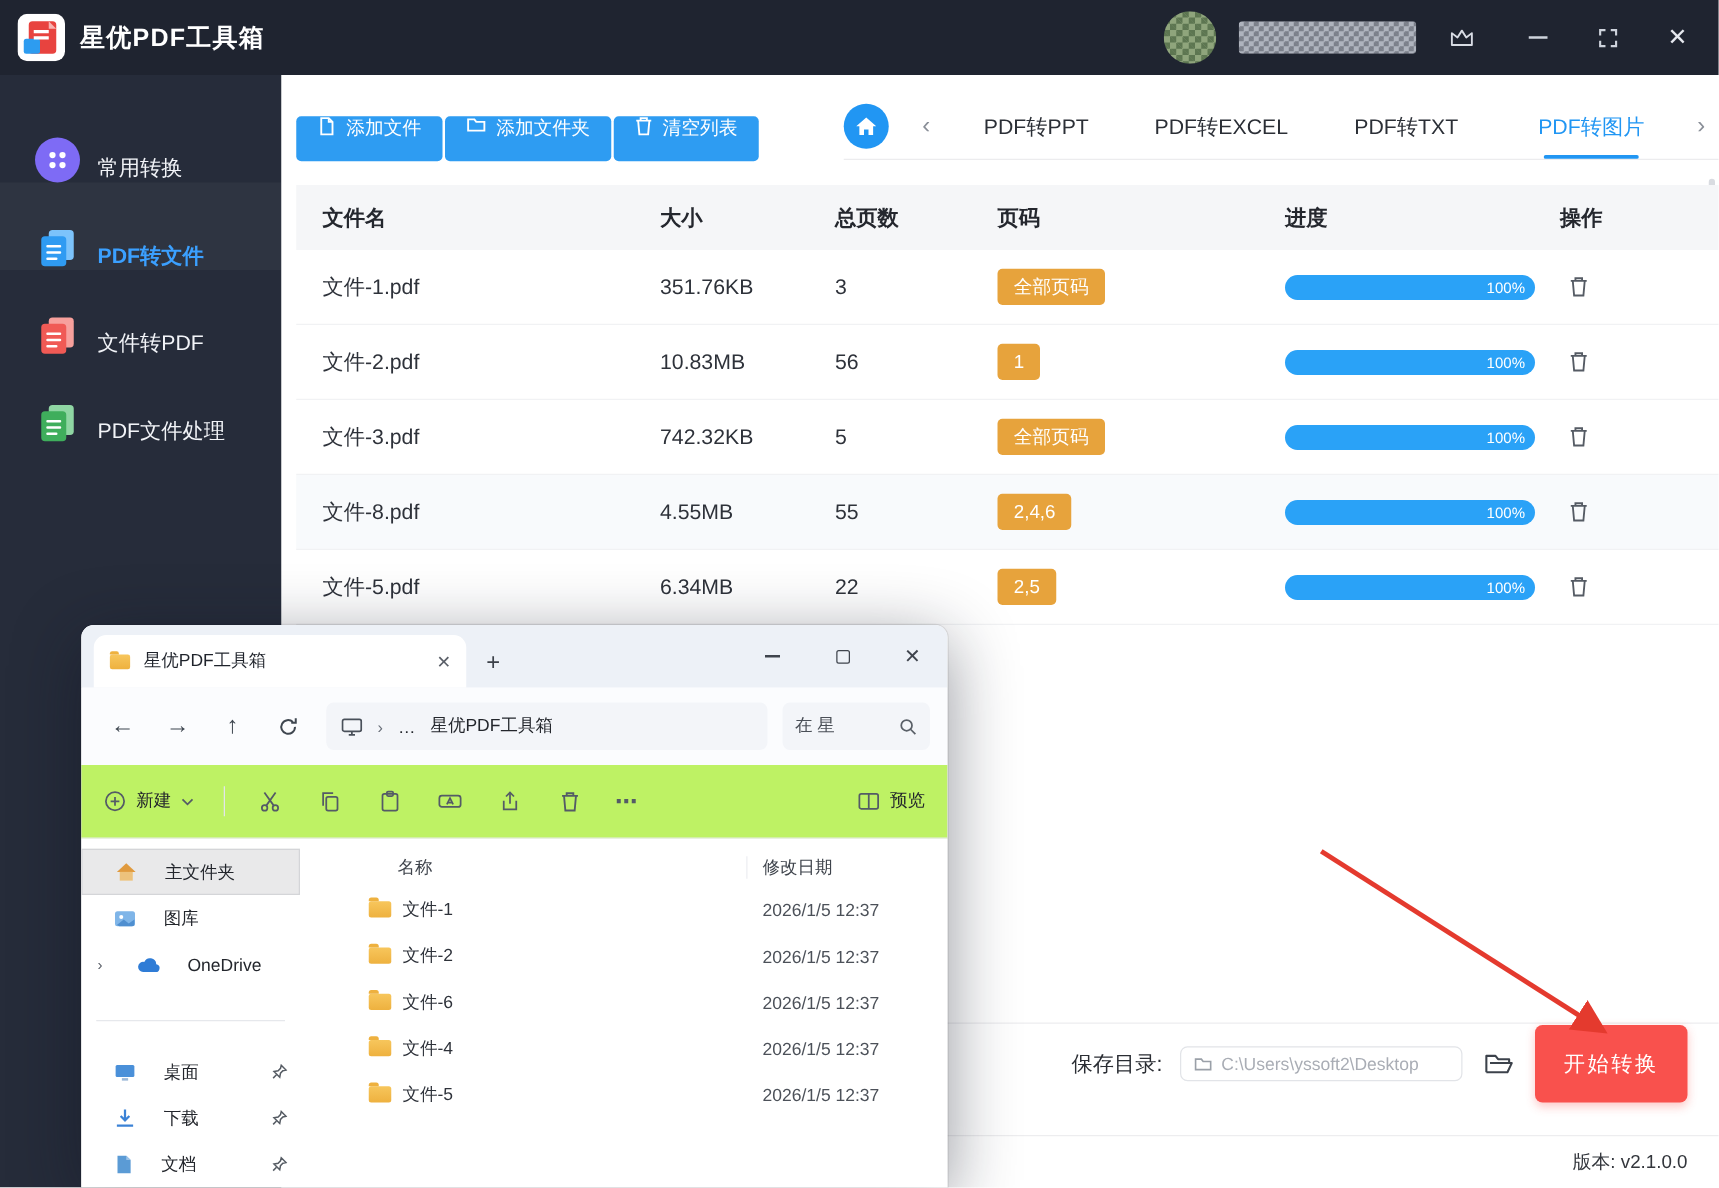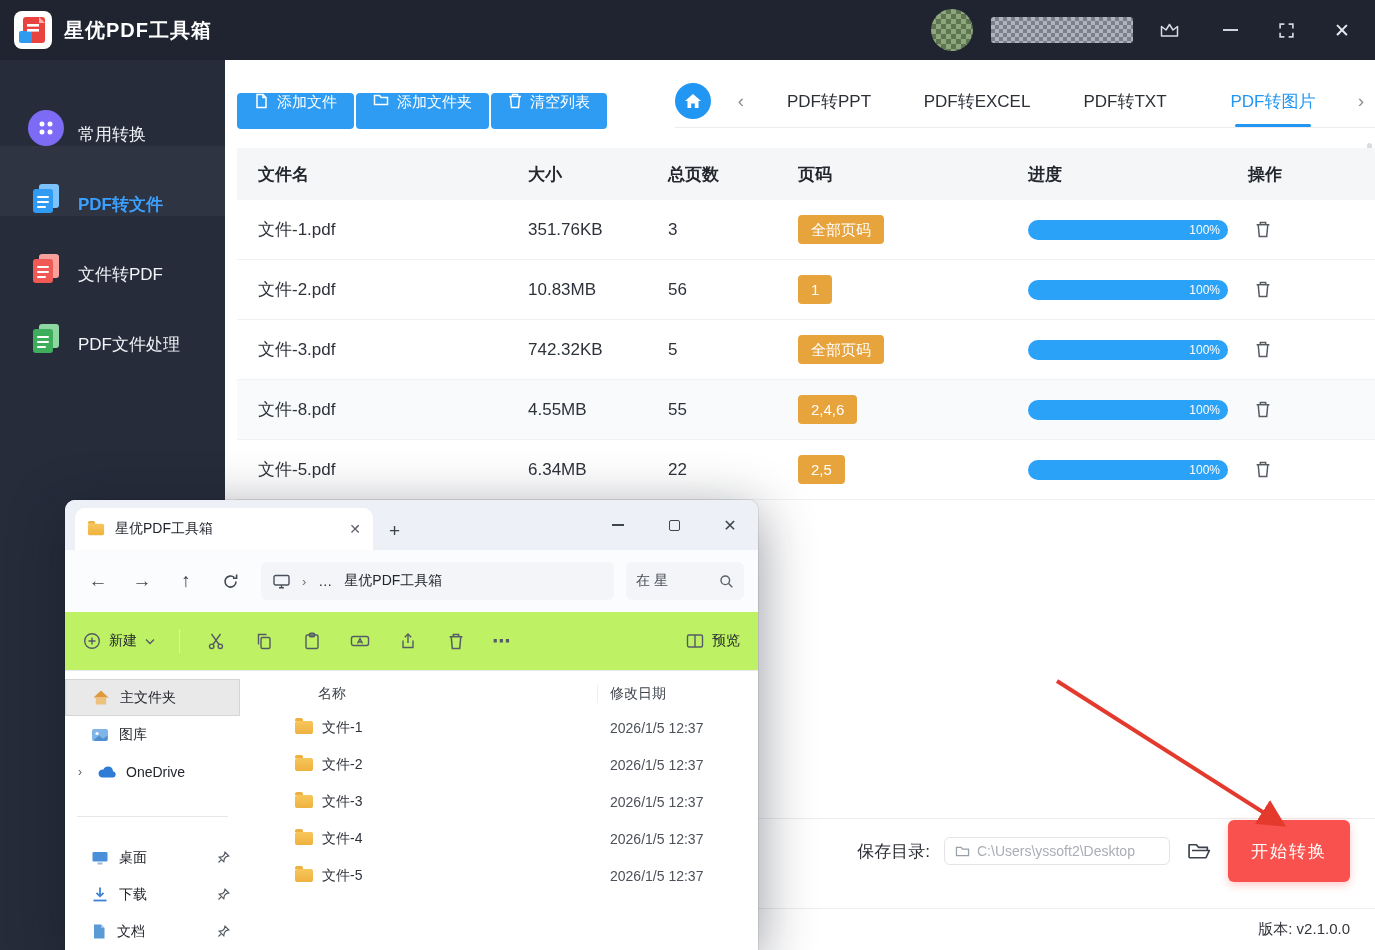--- a/index.html
+++ b/index.html
@@ -95,21 +95,21 @@
 
   .ex-toolbar { height:59px; display:flex; align-items:center; padding:0 18px; gap:24px; border-bottom:1px solid #e8eaee; background:#bef264; }
   .ex-new { display:flex; align-items:center; gap:8px; }
   .ex-tool-sep { width:1px; height:24px; background:#e3e5e9; }
   .ex-tool-btn { display:flex; align-items:center; justify-content:center; width:24px; height:24px; color:#545b66; }
   .ex-more { font-size:18px; font-weight:bold; color:#545b66; letter-spacing:1px; }
   .ex-preview { margin-left:auto; display:flex; align-items:center; gap:8px; }
 
   .ex-body { display:flex; height:279px; background:#fff; }
   .ex-side { width:175px; padding-top:8px; flex:0 0 auto; }
-  .ex-side-item { height:37px; display:flex; align-items:center; gap:10px; padding:0 10px 0 26px; position:relative; }
+  .ex-side-item { height:37px; display:flex; align-items:center; gap:22px; padding:0 10px 0 26px; position:relative; }
   .ex-side-item.selected { background:#e9e9ea; border:1px solid #d4d5d8; }
   .ex-side-item.with-chev { padding-left:8px; }
   .ex-side-chev { color:#5a5f68; font-size:12px; width:14px; text-align:center; }
   .ex-pin { margin-left:auto; }
   .ex-side-sep { height:1px; background:#e6e8ec; margin:26px 12px 22px 12px; }
 
   .ex-list { flex:1 1 auto; padding-top:8px; }
   .ex-cols { display:flex; height:30px; align-items:center; color:#3f444c; }
   .ex-col-name { width:358px; padding-left:78px; border-right:1px solid #edeef2; }
   .ex-col-date { padding-left:12px; }
@@ -555,21 +555,21 @@
         <div class="ex-file-row">
           <span class="ex-file-name">
               <span class="folder-ico"></span>
               <span>文件-2</span>
             </span>
           <span class="ex-file-date">2026/1/5 12:37</span>
         </div>
         <div class="ex-file-row">
           <span class="ex-file-name">
               <span class="folder-ico"></span>
-              <span>文件-3</span>
+              <span>文件-6</span>
             </span>
           <span class="ex-file-date">2026/1/5 12:37</span>
         </div>
         <div class="ex-file-row">
           <span class="ex-file-name">
               <span class="folder-ico"></span>
               <span>文件-4</span>
             </span>
           <span class="ex-file-date">2026/1/5 12:37</span>
         </div>

